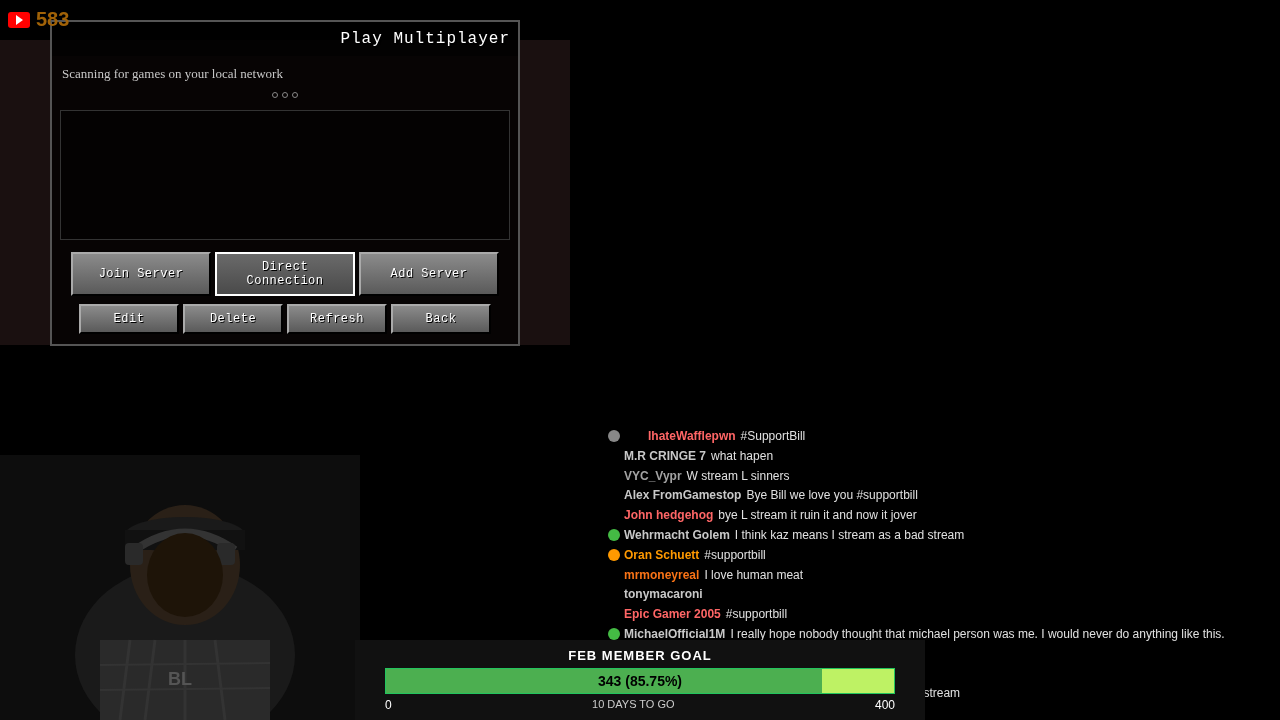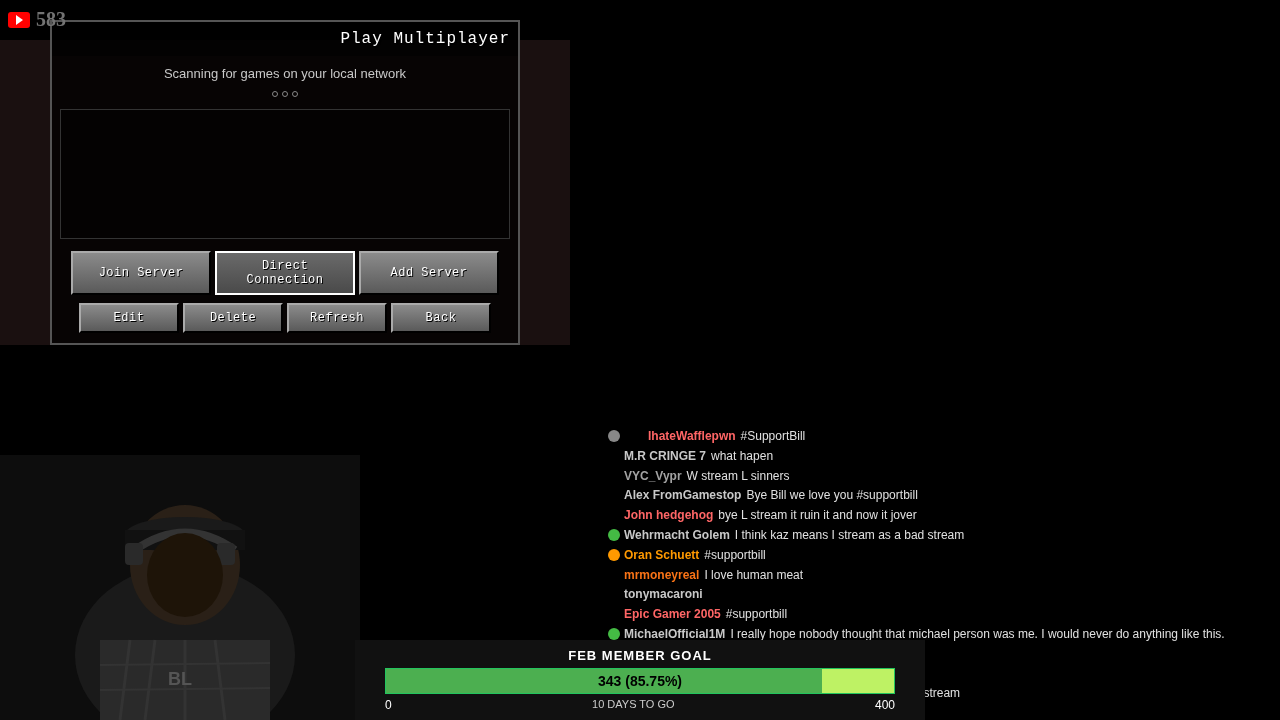--- a/index.html
+++ b/index.html
@@ -30,24 +30,24 @@
       align-items: center;
       justify-content: center;
     }
     #yt-icon::after {
       content: '';
       border-left: 7px solid #fff;
       border-top: 5px solid transparent;
       border-bottom: 5px solid transparent;
     }
     #viewer-count {
-      color: #737373;
+      color: #a16207;
       font-size: 20px;
       font-weight: bold;
-      font-family: Liberation Serif, serif;
+      font-family: Liberation Sans, sans-serif;
     }
 
     
     #mc-panel {
       position: absolute;
       top: 20px;
       left: 50px;
       width: 470px;
       background: rgba(0,0,0,0.7);
       border: 2px solid #555;
@@ -58,25 +58,25 @@
       color: #fff;
       font-family: 'Courier New', monospace;
       font-size: 16px;
       padding: 8px;
       background: rgba(0,0,0,0.5);
       text-shadow: 2px 2px #000;
       letter-spacing: 1px;
     }
 
     #mc-scanning {
-      text-align: center;
+      text-align: left;
       color: #c8c8c8;
       font-size: 13px;
       padding: 10px;
-      font-family: Liberation Sans, sans-serif;
+      font-family: Liberation Serif, serif;
     }
 
     #mc-dots {
       display: flex;
       justify-content: center;
       gap: 4px;
       padding-bottom: 8px;
     }
     .dot {
       width: 6px; height: 6px;

